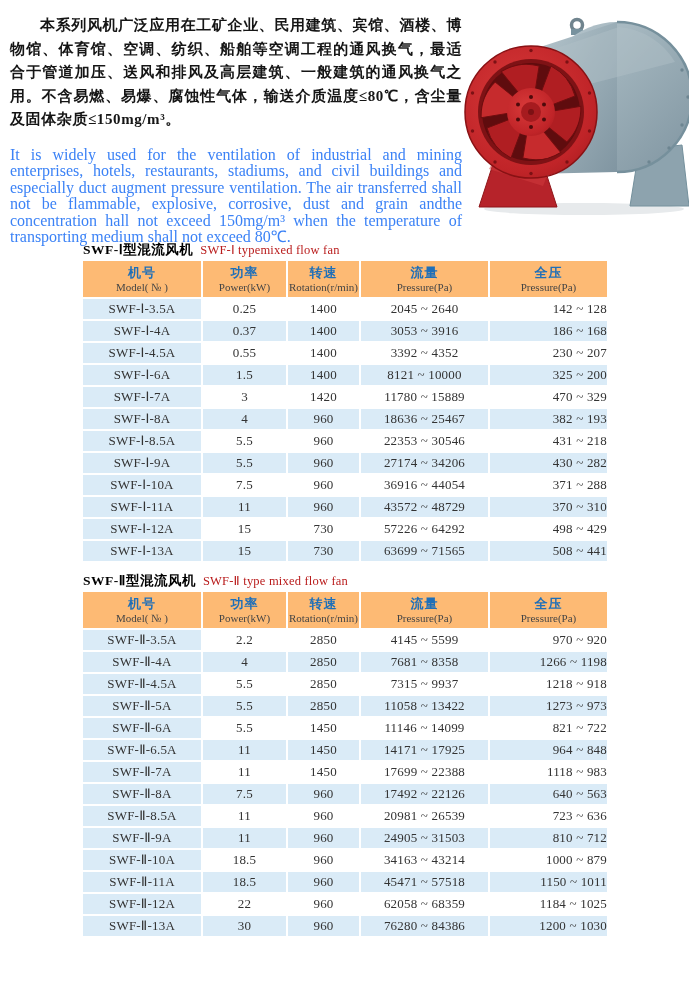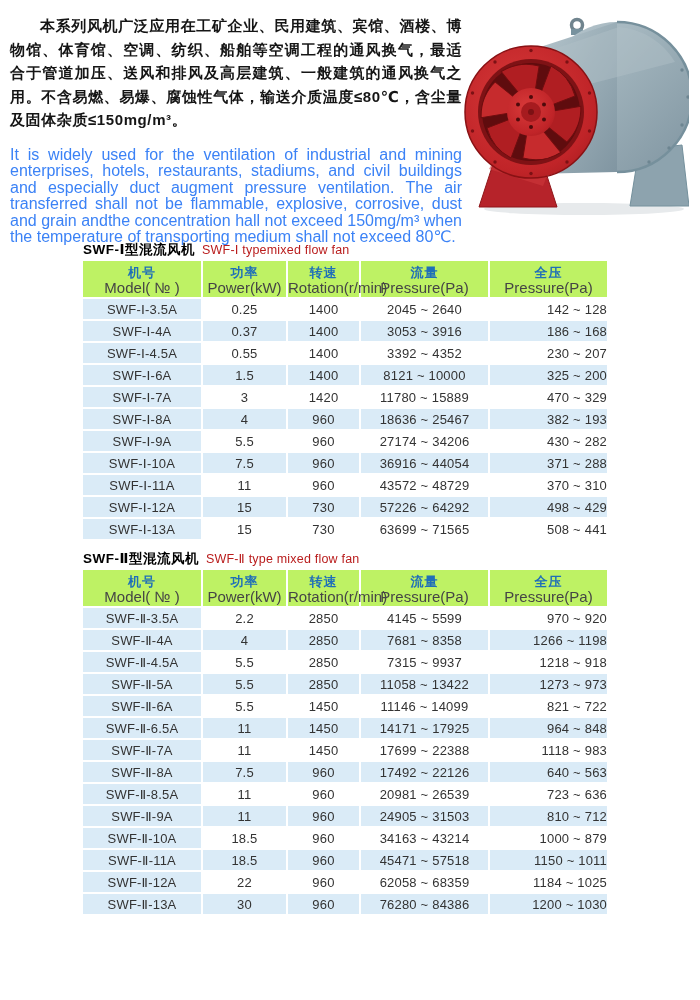--- a/index.html
+++ b/index.html
@@ -1,18 +1,18 @@
 <!DOCTYPE html>
 <html><head>
 <meta charset="utf-8">
 <style>
   * { margin:0; padding:0; box-sizing:border-box; }
   html,body { background:#ffffff; }
   body { font-family:"Liberation Sans","DejaVu Sans",sans-serif; }
-  .page { position:relative; width:689px; height:1000px; background:#fff; overflow:hidden; }
+  .page { position:relative; width:689px; height:1000px; background:#fff; overflow:hidden;font-family:Liberation Serif, serif; }
 
   
   .text-col { position:absolute; left:10px; top:14px; width:452px; }
   .intro-zh {
     font-size:15px; font-weight:700; color:#151515;
     line-height:23.5px; letter-spacing:0.6px;
     text-align:justify; text-indent:2em;
   }
   .intro-en {
     margin-top:15px; font-size:16px; color:#3b82f6;
@@ -28,26 +28,26 @@
   .tbl-title .zh { font-weight:700; letter-spacing:0.5px; }
   .tbl-title .en { font-weight:400; color:#b91c1c; font-size:12.5px; margin-left:7px; letter-spacing:0.2px; }
   .tbl-title + table { margin-top:3px; }
   table.spec { border-collapse:separate; border-spacing:0; width:524px; table-layout:fixed; margin-bottom:9px; }
   table.spec col.c1 { width:120px; }
   table.spec col.c2 { width:85px; }
   table.spec col.c3 { width:73px; }
   table.spec col.c4 { width:129px; }
   table.spec col.c5 { width:117px; }
   table.spec th {
-    background:#bef264; text-align:center; vertical-align:middle;
+    background:#fdba74; text-align:center; vertical-align:middle;
     padding:4px 0 3px 0; border-right:2px solid #fff; border-bottom:2px solid #fff;
   }
   table.spec th:last-child { border-right:none; }
   .th-zh { font-size:13px; font-weight:700; color:#1f6fb8; line-height:16px; letter-spacing:1px; }
-  .th-en { font-size:15px; font-weight:400; color:#454545; line-height:13px; }
+  .th-en { font-size:11px; font-weight:400; color:#454545; line-height:13px; }
   table.spec td {
     height:22px; font-size:13px; color:#333; text-align:center; vertical-align:middle;
     border-right:2px solid #fff; border-bottom:2px solid #fff;
     background:#daebf7; letter-spacing:0.2px;
   }
   table.spec td:last-child { border-right:none;text-align:right; }
   table.spec tbody tr:nth-child(odd) td { background:#ffffff; }
   table.spec tbody tr:nth-child(odd) td:first-child { background:#daebf7; }
 </style>
 </head>
@@ -210,20 +210,27 @@
             <td>470 ~ 329</td>
           </tr>
           <tr>
             <td>SWF-Ⅰ-8A</td>
             <td>4</td>
             <td>960</td>
             <td>18636 ~ 25467</td>
             <td>382 ~ 193</td>
           </tr>
           <tr>
+            <td>SWF-Ⅰ-8.5A</td>
+            <td>5.5</td>
+            <td>960</td>
+            <td>22353 ~ 30546</td>
+            <td>431 ~ 218</td>
+          </tr>
+          <tr>
             <td>SWF-Ⅰ-9A</td>
             <td>5.5</td>
             <td>960</td>
             <td>27174 ~ 34206</td>
             <td>430 ~ 282</td>
           </tr>
           <tr>
             <td>SWF-Ⅰ-10A</td>
             <td>7.5</td>
             <td>960</td>

